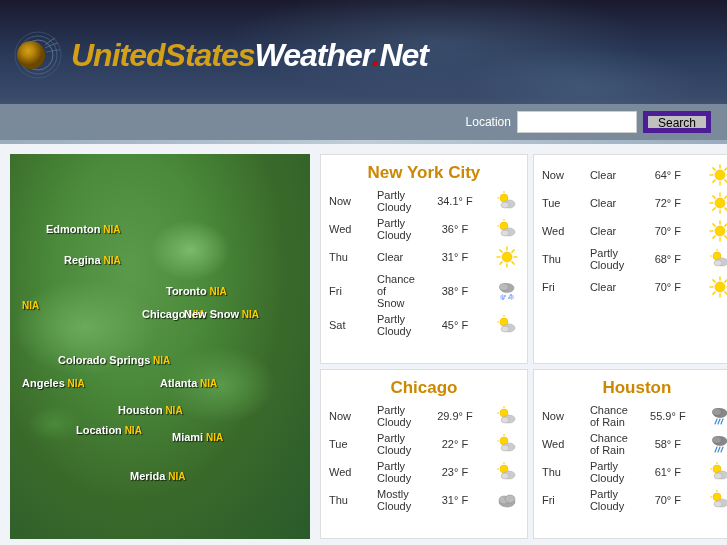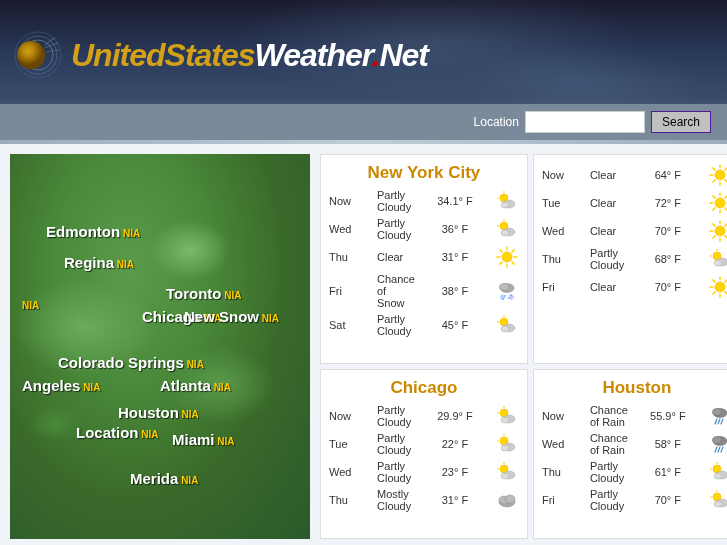--- a/index.html
+++ b/index.html
@@ -67,21 +67,21 @@
       width: 120px;
       height: 22px;
       border: 1px solid #ccc;
       padding: 2px 4px;
       font-size: 12px;
     }
     #search-button {
       height: 22px;
       padding: 0 10px;
       background: #c0c0c0;
-      border: 1px solid #4c1d95;
+      border: 5px solid #4c1d95;
       font-size: 12px;
       cursor: pointer;
     }
 
     
     #main {
       background: #f0f4f8;
       width: 727px;
       min-height: 405px;
       display: flex;
@@ -122,21 +122,21 @@
       font-weight: bold;
       color: white;
       text-shadow: 1px 1px 1px rgba(0,0,0,0.7);
     }
     .map-label .nia {
       color: #ffcc00;
       font-weight: bold;
     }
     .map-label .city-name {
       color: white;
-      font-size: 15px;
+      font-size: 11px;
     }
 
     
     #cities-container {
       flex: 1;
       display: grid;
       grid-template-columns: 1fr 1fr;
       grid-template-rows: auto auto;
       gap: 5px;
     }

